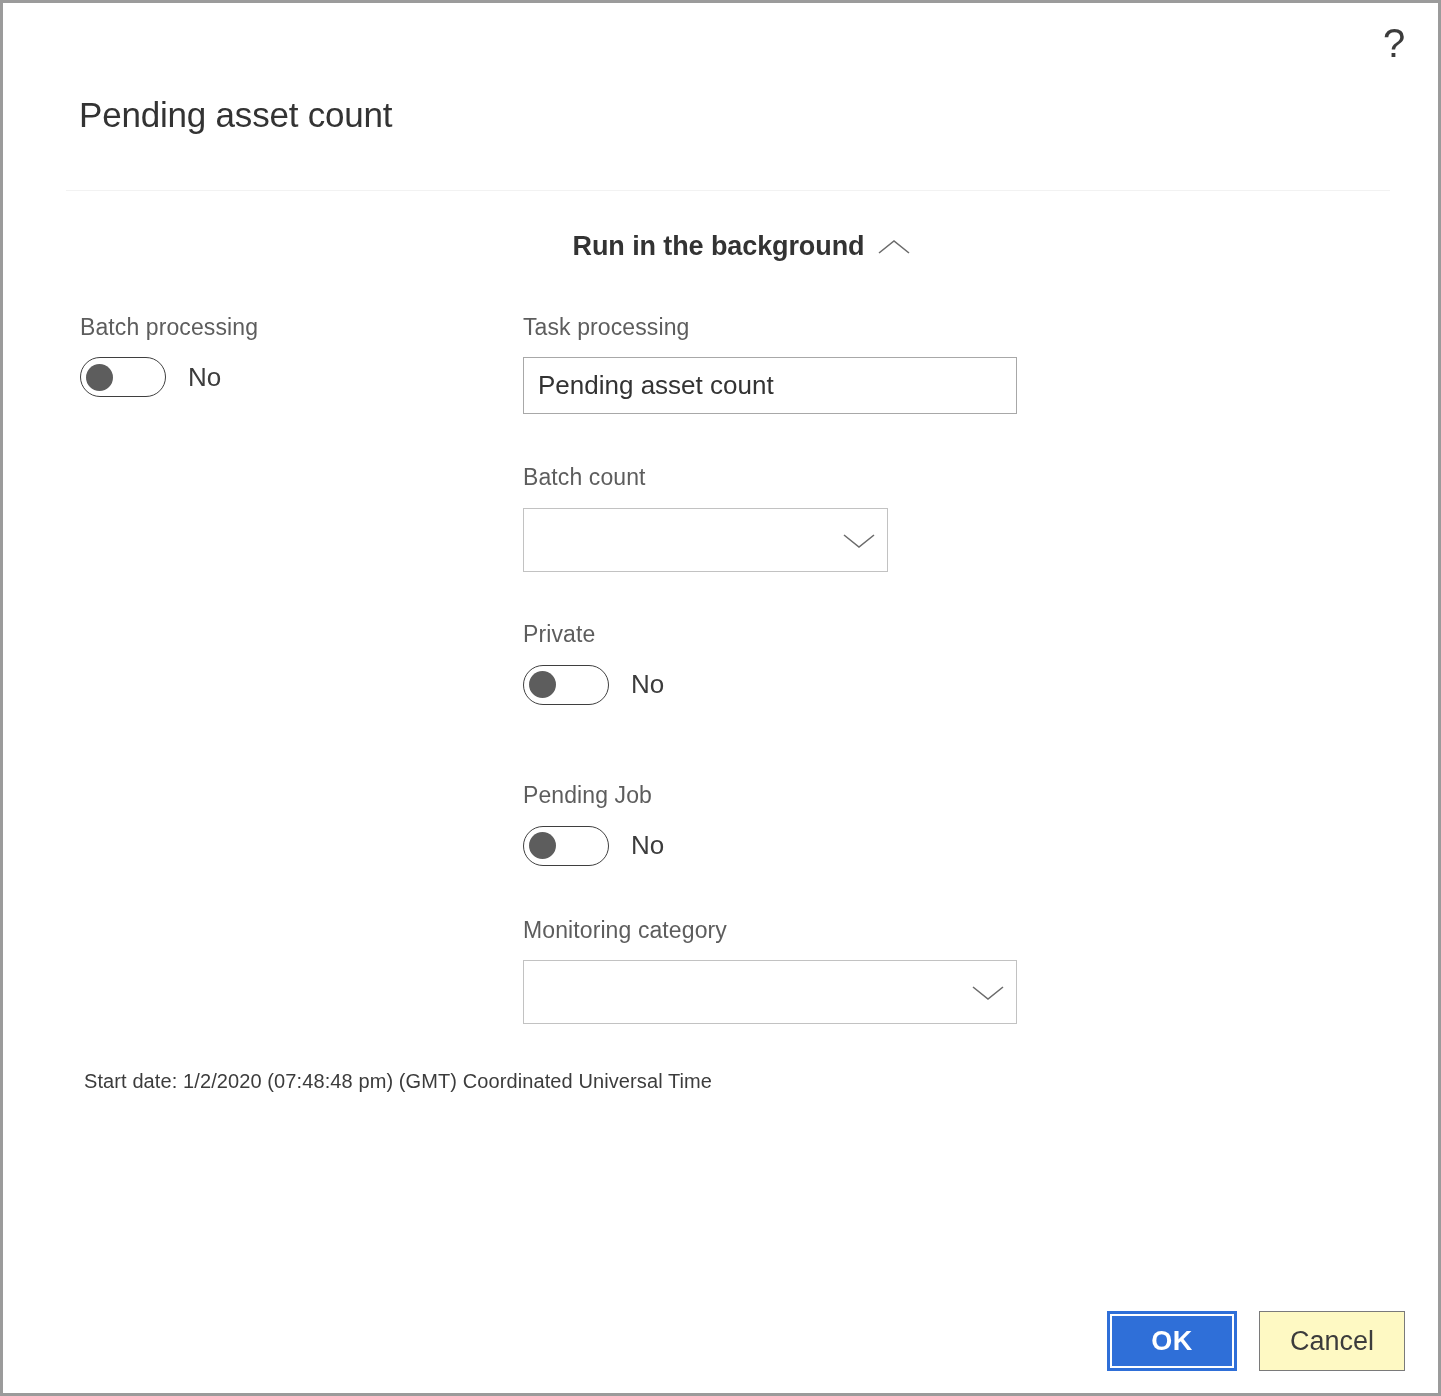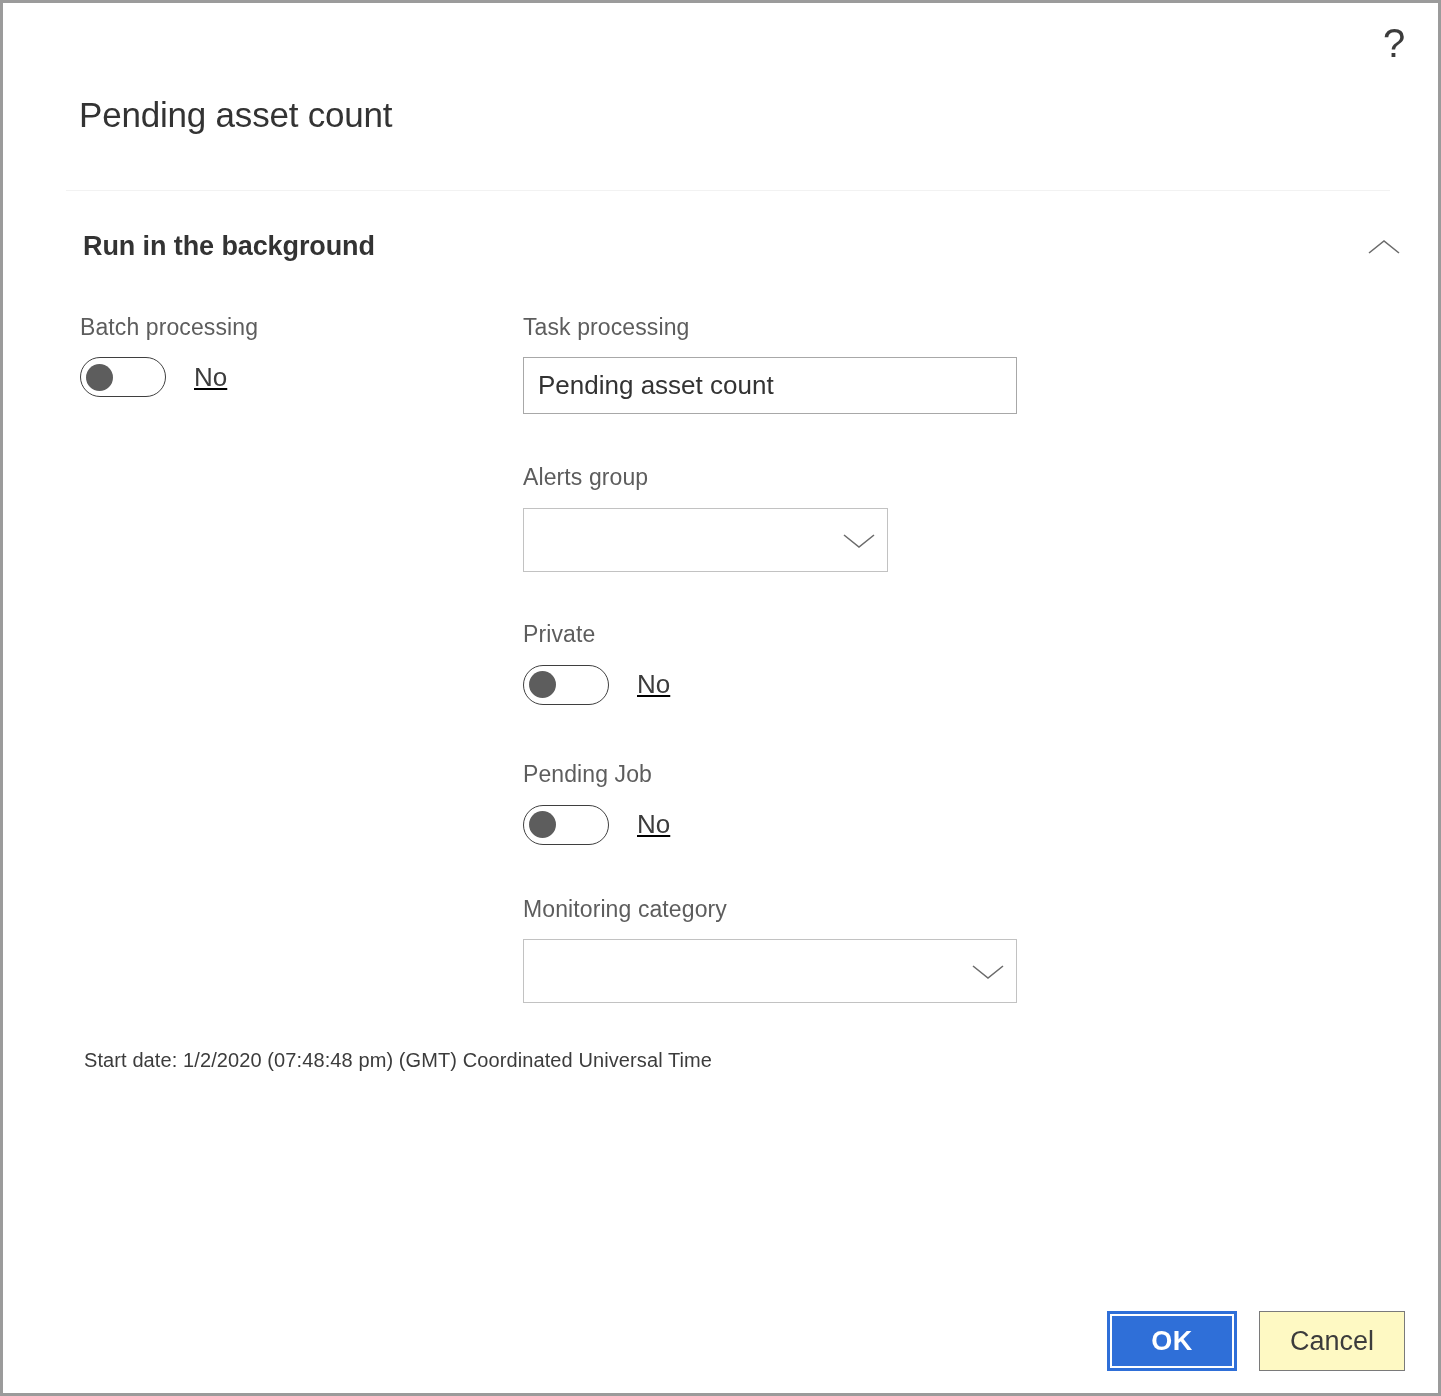--- a/index.html
+++ b/index.html
@@ -57,21 +57,21 @@
   .header-divider {
     margin: 55px 48px 0 63px;
     height: 1px;
     background: #f2f2f2;
   }
 
   
   .section-head {
     display: flex;
     align-items: center;
-    justify-content: space-between;
+    justify-content: center;
     padding: 34px 24px 0 80px;
   }
   .section-title {
     font-size: 27px;
     font-weight: 600;
     color: #333333;
     letter-spacing: -0.1px;
   }
   .chevron-up-btn {
     width: 60px;
@@ -128,22 +128,21 @@
     color: #5d5d5d;
     line-height: 1.25;
     margin-bottom: 16px;
     letter-spacing: 0.1px;
   }
 
   
   .toggle-row {
     display: flex;
     align-items: center;
-    gap: 28px;
-    text-decoration: underline;
+    gap: 22px;
   }
   .toggle {
     width: 86px;
     height: 40px;
     border: 1.6px solid #3f3f3f;
     border-radius: 22px;
     background: #ffffff;
     display: flex;
     align-items: center;
     box-sizing: border-box;
@@ -205,21 +204,21 @@
   .chev-dn {
     width: 36px;
     height: 20px;
     display: block;
   }
 
   .field-block { margin-bottom: 0; }
 
   .gap-taskdesc { margin-bottom: 49px; }
   .gap-batchgroup { margin-bottom: 48px; }
-  .gap-private { margin-bottom: 55px; }
+  .gap-private { margin-bottom: 76px; }
   .gap-critical { margin-bottom: 50px; }
 
   
   .start-date {
     padding: 46px 0 0 81px;
     font-size: 20px;
     color: #3c3c3c;
     letter-spacing: 0.1px;
   }
 
@@ -300,21 +299,21 @@
     </div>
 
     <div class="col-right">
 
       <div class="field-block gap-taskdesc">
         <div class="field-label">Task processing</div>
         <input class="text-input" type="text" value="Pending asset count" style="">
       </div>
 
       <div class="field-block gap-batchgroup">
-        <div class="field-label">Alerts group</div>
+        <div class="field-label">Batch count</div>
         <div class="combo w-small">
           <div class="combo-value"></div>
           <div class="combo-arrow">
             <svg class="chev-dn" viewBox="0 0 36 20">
               <path d="M3 5 L18 17 L33 5"></path>
             </svg>
           </div>
         </div>
       </div>
 

